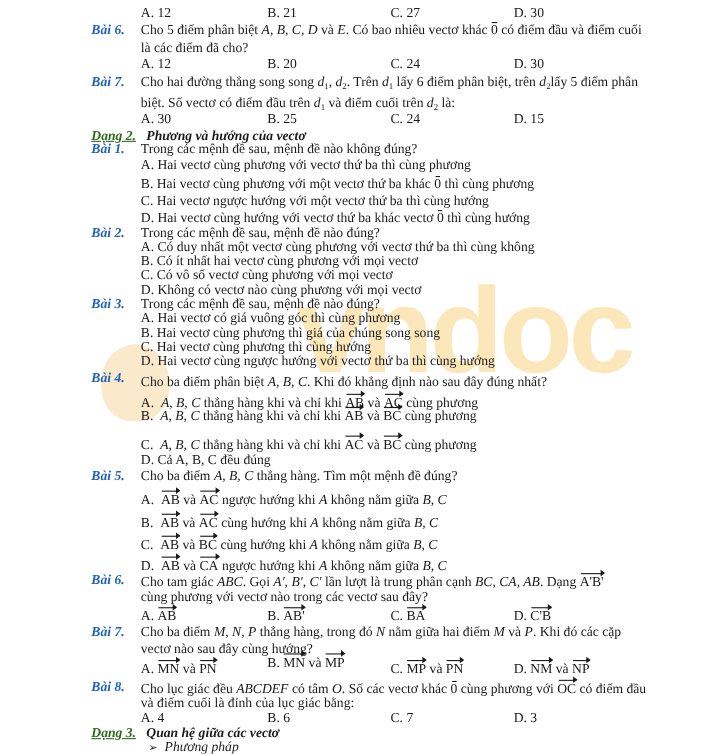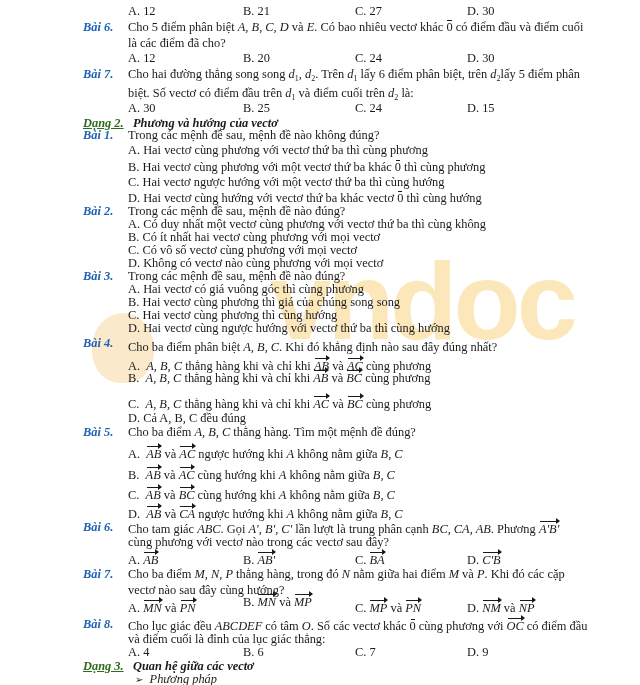--- a/index.html
+++ b/index.html
@@ -24,21 +24,21 @@
   .content { position:relative; z-index:1; }
   .line { position:absolute; white-space:nowrap; }
   .bai { position:absolute; left:83px; color:#1f63b8; font-weight:bold; font-style:italic; }
   .dang { position:absolute; left:83px; color:#2e6b1e; font-weight:bold; font-style:italic; text-decoration:underline; }
   .dang-title { position:absolute; left:133px; font-weight:bold; font-style:italic; color:#1a1a1a; }
   .q { position:absolute; left:128px; }
   .opt { position:absolute; left:128px; }
   .col { position:absolute; }
   .c1 { left:128px; } .c2 { left:243px; } .c3 { left:355px; } .c4 { left:467px; }
   i.m { font-style:italic;margin-top:38px; }
-  .vec { display:inline-block; position:relative; font-style:italic; padding-top:2px; }
+  .vec { display:inline-block; position:relative; padding-top:2px; }
   .vec::before {
     content:""; position:absolute; left:1px; right:0; top:1px; height:0;
     border-top:1px solid #1a1a1a;
   }
   .vec::after {
     content:""; position:absolute; right:-1px; top:-2px;
     border-left:4px solid #1a1a1a; border-top:3px solid transparent; border-bottom:3px solid transparent;
   }
   .zero { display:inline-block; position:relative; }
   .zero::after {
@@ -135,21 +135,21 @@
   </span>
   <span class="opt line" style="top:486px">
     <span>C.</span>&nbsp; <span class="vec">AB</span> <span>và</span> <span class="vec">BC</span> <span>cùng hướng</span> <span>khi</span> <i class="m">A</i> <span>không nằm giữa</span> <i class="m">B, C</i>
   </span>
   <span class="opt line" style="top:505px">
     <span>D.</span>&nbsp; <span class="vec">AB</span> <span>và</span> <span class="vec">CA</span> <span>ngược hướng</span> <span>khi</span> <i class="m">A</i> <span>không nằm giữa</span> <i class="m">B, C</i>
   </span>
 
   <span class="bai line" style="top:520px">Bài 6.</span>
   <span class="q line" style="top:520px">
-    <span>Cho tam giác</span> <i class="m">ABC</i><span>. Gọi</span> <i class="m">A', B', C'</i> <span>lần lượt là trung phân cạnh</span> <i class="m">BC, CA, AB</i><span>. Phương</span> <span class="vec">A'B'</span>
+    <span>Cho tam giác</span> <i class="m">ABC</i><span>. Gọi</span> <i class="m">A', B', C'</i> <span>lần lượt là trung phân cạnh</span> <i class="m">BC, CA, AB</i><span>. Dạng</span> <span class="vec">A'B'</span>
   </span>
   <span class="q line" style="top:535px">cùng phương với vectơ nào trong các vectơ sau đây?</span>
   <span class="line col c1" style="top:551px"><span>A.</span> <span class="vec">AB</span></span>
   <span class="line col c2" style="top:551px"><span>B.</span> <span class="vec">AB'</span></span>
   <span class="line col c3" style="top:551px"><span>C.</span> <span class="vec">BA</span></span>
   <span class="line col c4" style="top:551px"><span>D.</span> <span class="vec">C'B</span></span>
 
   <span class="bai line" style="top:567px">Bài 7.</span>
   <span class="q line" style="top:567px">
     <span>Cho ba điểm</span> <i class="m">M, N, P</i> <span>thẳng hàng, trong đó</span> <i class="m">N</i> <span>nằm giữa hai điểm</span> <i class="m">M</i> <span>và</span> <i class="m">P</i><span>. Khi đó các cặp</span>
@@ -157,24 +157,24 @@
   <span class="q line" style="top:583px">vectơ nào sau đây cùng hướng?</span>
   <span class="line col c1" style="top:599px"><span>A.</span> <span class="vec">MN</span> <span>và</span> <span class="vec">PN</span></span>
   <span class="line col c2" style="top:593px"><span>B.</span> <span class="vec">MN</span> <span>và</span> <span class="vec">MP</span></span>
   <span class="line col c3" style="top:599px"><span>C.</span> <span class="vec">MP</span> <span>và</span> <span class="vec">PN</span></span>
   <span class="line col c4" style="top:599px"><span>D.</span> <span class="vec">NM</span> <span>và</span> <span class="vec">NP</span></span>
 
   <span class="bai line" style="top:617px">Bài 8.</span>
   <span class="q line" style="top:617px">
     <span>Cho lục giác đều</span> <i class="m">ABCDEF</i> <span>có tâm</span> <i class="m">O</i><span>. Số các vectơ khác</span> <span class="zero">0</span> <span>cùng phương với</span> <span class="vec">OC</span> <span>có điểm đầu</span>
   </span>
-  <span class="q line" style="top:632px">và điểm cuối là đỉnh của lục giác thẳng:</span>
+  <span class="q line" style="top:632px">và điểm cuối là đỉnh của lục giác bằng:</span>
   <span class="line col c1" style="top:645px">A. 4</span>
   <span class="line col c2" style="top:645px">B. 6</span>
   <span class="line col c3" style="top:645px">C. 7</span>
-  <span class="line col c4" style="top:645px">D. 9</span>
+  <span class="line col c4" style="top:645px">D. 3</span>
 
   <span class="dang line" style="top:659px">Dạng 3.</span>
   <span class="dang-title line" style="top:659px">Quan hệ giữa các vectơ</span>
   <span class="bullet line" style="top:672px">
     <span style="font-style:normal;font-size:10px;">➢</span>&nbsp; <span>Phương pháp</span>
   </span>
 </div>
 
 </body></html>

